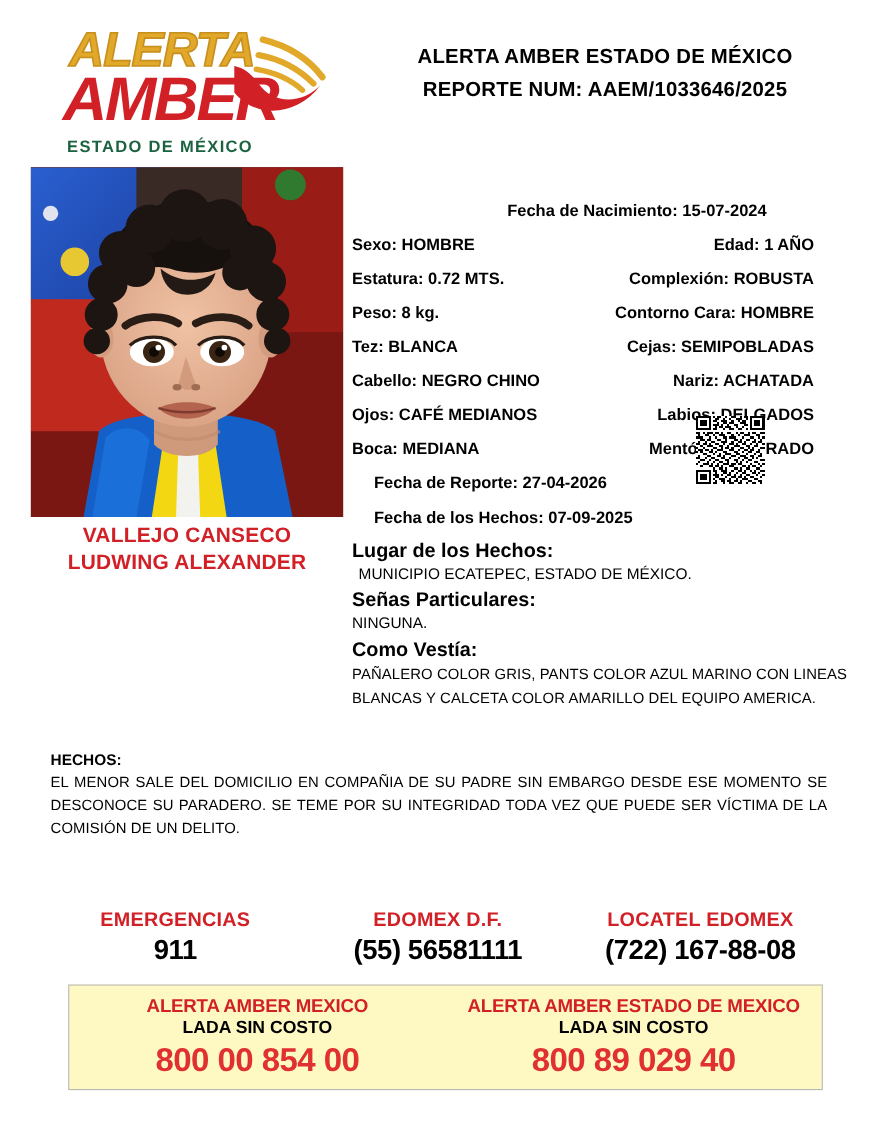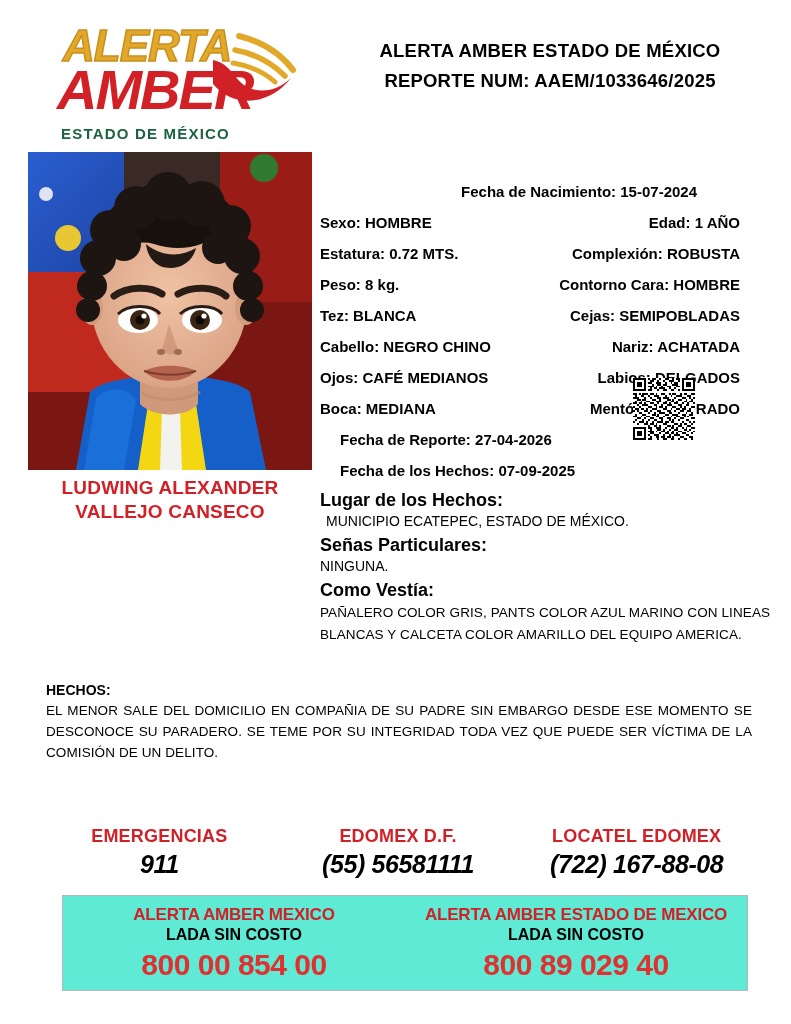--- a/index.html
+++ b/index.html
@@ -191,30 +191,29 @@
     font-weight: bold;
     line-height: 24px;
     letter-spacing: 0.2px;
   }
   .phone-number {
     color: #000000;
     font-size: 25px;
     font-weight: bold;
     line-height: 32px;
     letter-spacing: -0.4px;
-    font-style: italic;
   }
 
   
   .lada-box {
     position: absolute;
     left: 62px; top: 895px;
     width: 686px; height: 96px;
     border: 1px solid #b8b8b8;
-    background: #5eead4;
+    background: #fef9c3;
     display: flex;
   }
   .lada-col { flex: 1; text-align: center; padding-top: 8px; }
   .lada-title {
     color: #D22027;
     font-size: 17px;
     font-weight: bold;
     line-height: 21px;
     letter-spacing: -0.2px;
   }
@@ -327,22 +326,22 @@
     <ellipse cx="150" cy="200" rx="4" ry="3" fill="#9e6c52"></ellipse>
 
     <path d="M116 219 C130 212, 154 212, 168 219 C156 232, 128 232, 116 219 Z" fill="#b4634f"></path>
     <path d="M116 219 C132 224, 152 224, 168 219" stroke="#7d3c2e" stroke-width="2.2" fill="none"></path>
 
     <path d="M112 240 C128 250, 156 250, 172 240" stroke="#c08c6e" stroke-width="3" fill="none" opacity="0.6"></path>
   </svg>
 </div>
 
 <div class="victim-name">
+  <div>VALLEJO CANSECO</div>
   <div>LUDWING ALEXANDER</div>
-  <div>VALLEJO CANSECO</div>
 </div>
 
 <div class="details">
 
   <div class="dob-row">
     <span>Fecha de Nacimiento:</span>
     <span>15-07-2024</span>
   </div>
 
   <div class="attr-row">

